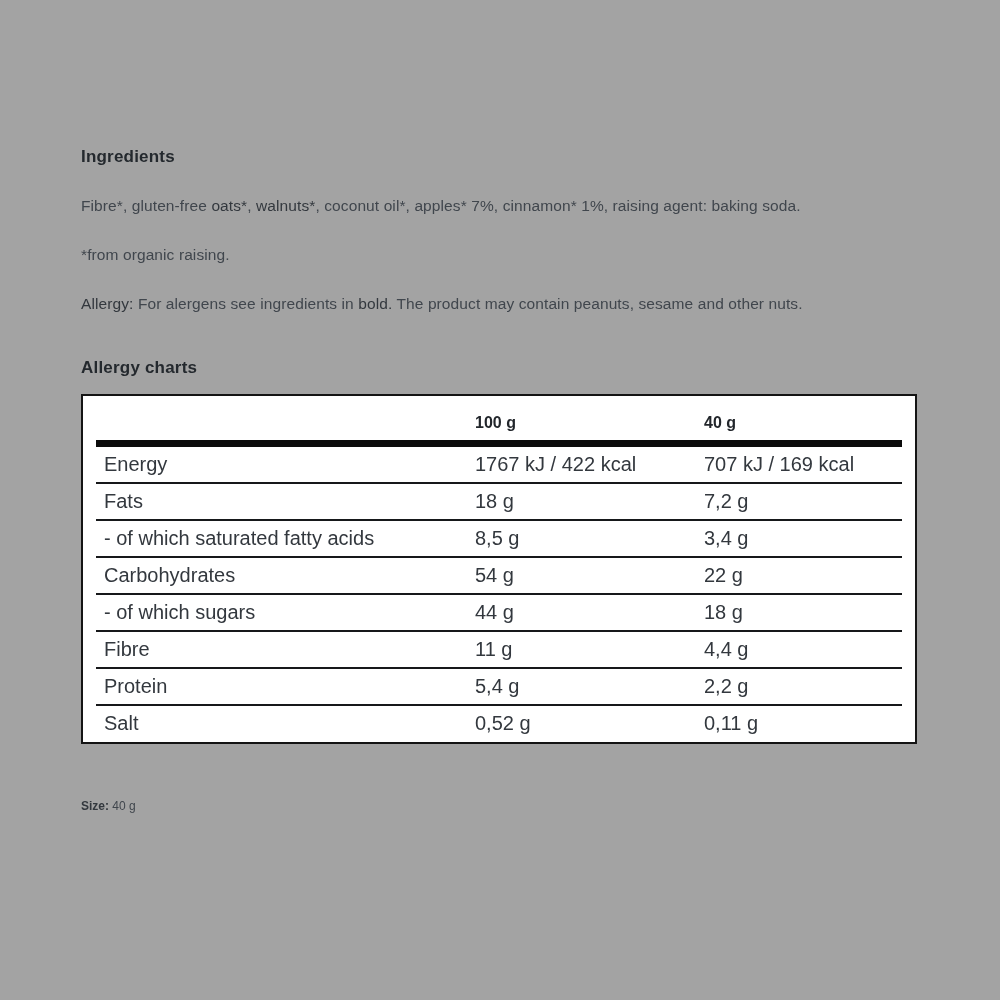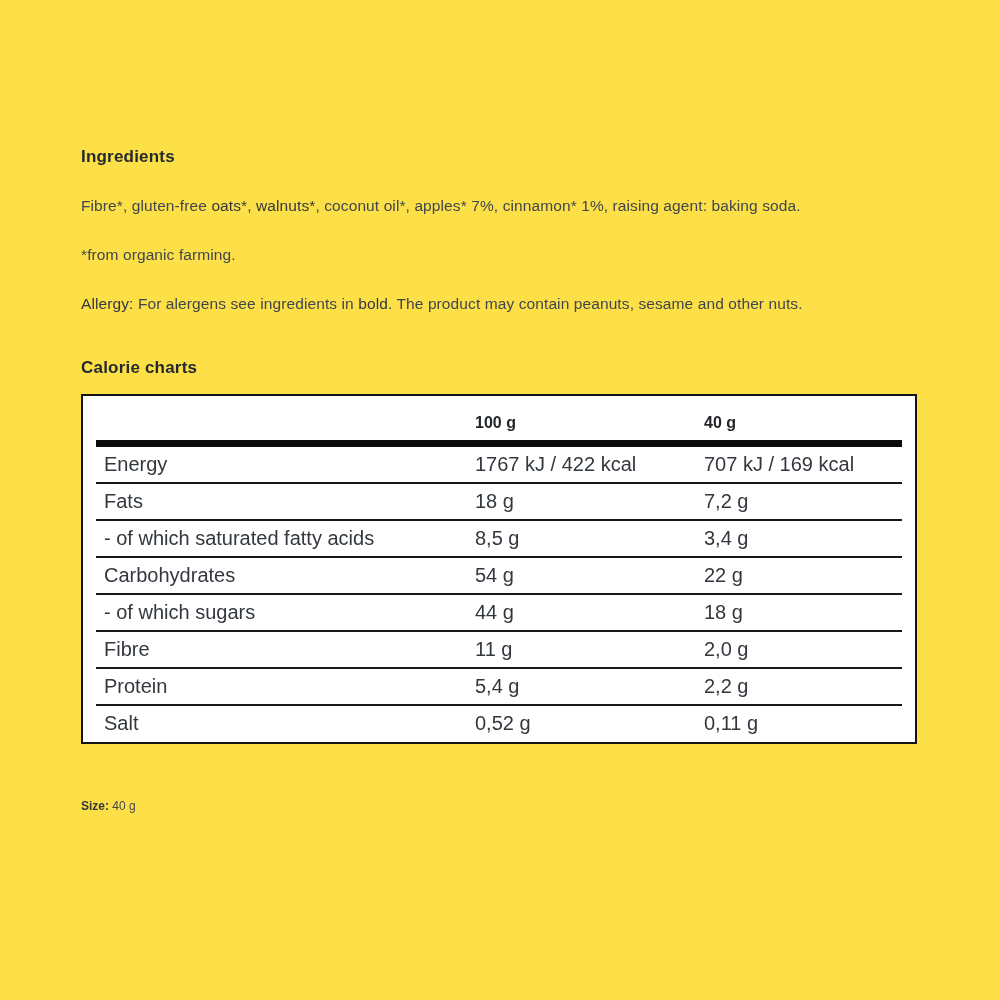--- a/index.html
+++ b/index.html
@@ -1,21 +1,21 @@
 <!DOCTYPE html>
 <html><head>
 <meta charset="utf-8">
 <style>
   * { margin: 0; padding: 0; box-sizing: border-box; }
   html, body { background: #ffffff; }
   .page {
     position: relative;
     width: 1000px;
     height: 1000px;
-    background: #fde047;
+    background: #a3a3a3;
     font-family: "Liberation Sans", "DejaVu Sans", sans-serif;
     overflow: hidden;
   }
   .content { padding: 147px 83px 0 81px; }
   .section-heading {
     font-size: 17px;
     line-height: 20px;
     font-weight: 700;
     color: #24292e;
     letter-spacing: 0.2px;
@@ -74,25 +74,25 @@
 </head>
 <body>
 
 <div class="page">
   <div class="content">
 
     <h2 class="section-heading">Ingredients</h2>
 
     <p class="body-text"><span>Fibre*, gluten-free </span><span class="b">oats*</span><span>, </span><span class="b">walnuts*</span><span>, coconut oil*, apples* 7%, cinnamon* 1%, raising agent: baking soda.</span></p>
 
-    <p class="body-text">*from organic farming.</p>
+    <p class="body-text">*from organic raising.</p>
 
     <p class="body-text"><span class="b">Allergy:</span><span> For alergens see ingredients in </span><span class="b">bold.</span><span> The product may contain peanuts, sesame and other nuts.</span></p>
 
-    <h2 class="section-heading heading-calories">Calorie charts</h2>
+    <h2 class="section-heading heading-calories">Allergy charts</h2>
 
     <div class="table-box">
       <table class="nutrition">
         <colgroup>
             <col class="c1">
             <col class="c2">
             <col class="c3">
           </colgroup>
         <thead>
           <tr>
@@ -123,21 +123,21 @@
             <td>22 g</td>
           </tr>
           <tr>
             <td>- of which sugars</td>
             <td>44 g</td>
             <td>18 g</td>
           </tr>
           <tr>
             <td>Fibre</td>
             <td>11 g</td>
-            <td>2,0 g</td>
+            <td>4,4 g</td>
           </tr>
           <tr>
             <td>Protein</td>
             <td>5,4 g</td>
             <td>2,2 g</td>
           </tr>
           <tr>
             <td>Salt</td>
             <td>0,52 g</td>
             <td>0,11 g</td>

